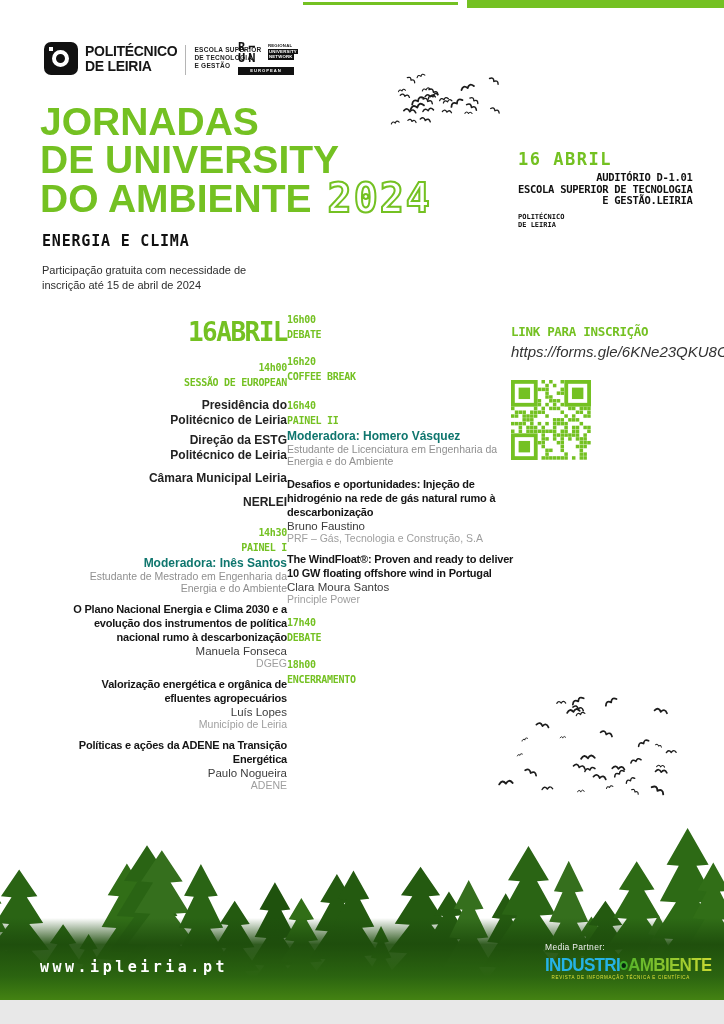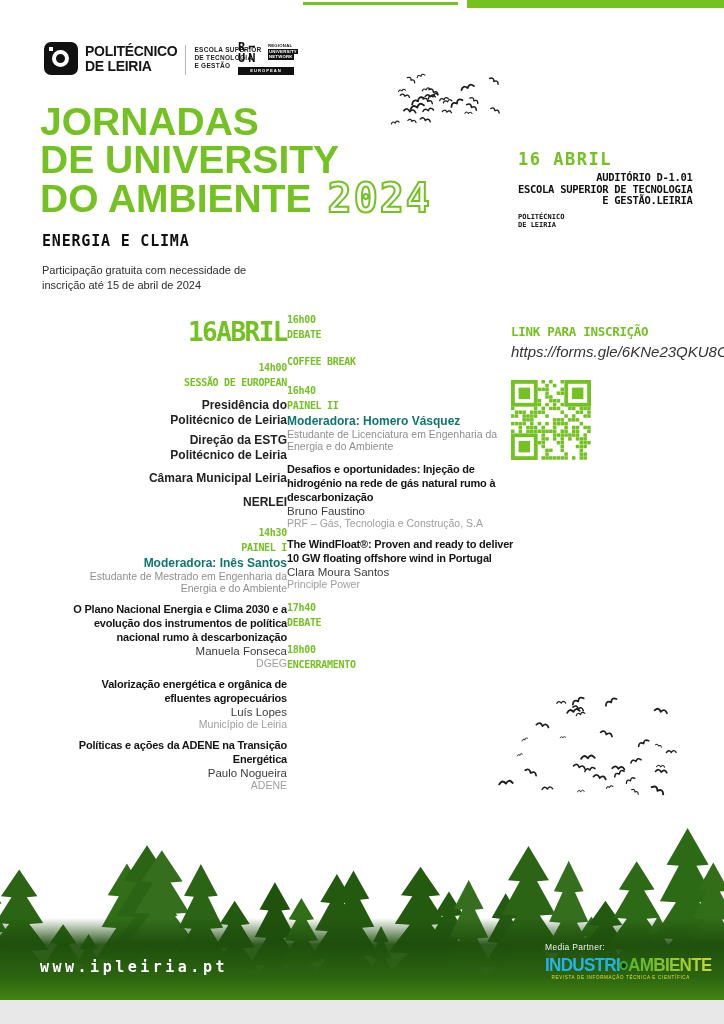--- a/index.html
+++ b/index.html
@@ -211,20 +211,21 @@
       <div class="org">ADENE</div>
     </div>
   </div>
 
   <div class="abs col2">
     <div class="c2sec">
       <div class="tt mono b green">16h00</div>
       <div class="tt mono b green">DEBATE</div>
     </div>
     <div class="c2sec small-gap">
+      <div class="tt mono b green">16h20</div>
       <div class="tt mono b green">COFFEE BREAK</div>
     </div>
 
     <div>
       <div class="tt mono b green">16h40</div>
       <div class="tt mono b green">PAINEL II</div>
     </div>
     <div class="mod" style="margin-top:2px">Moderadora: Homero Vásquez</div>
     <div class="mod-sub pre">Estudante de Licenciatura em Engenharia da
 Energia e do Ambiente</div>

